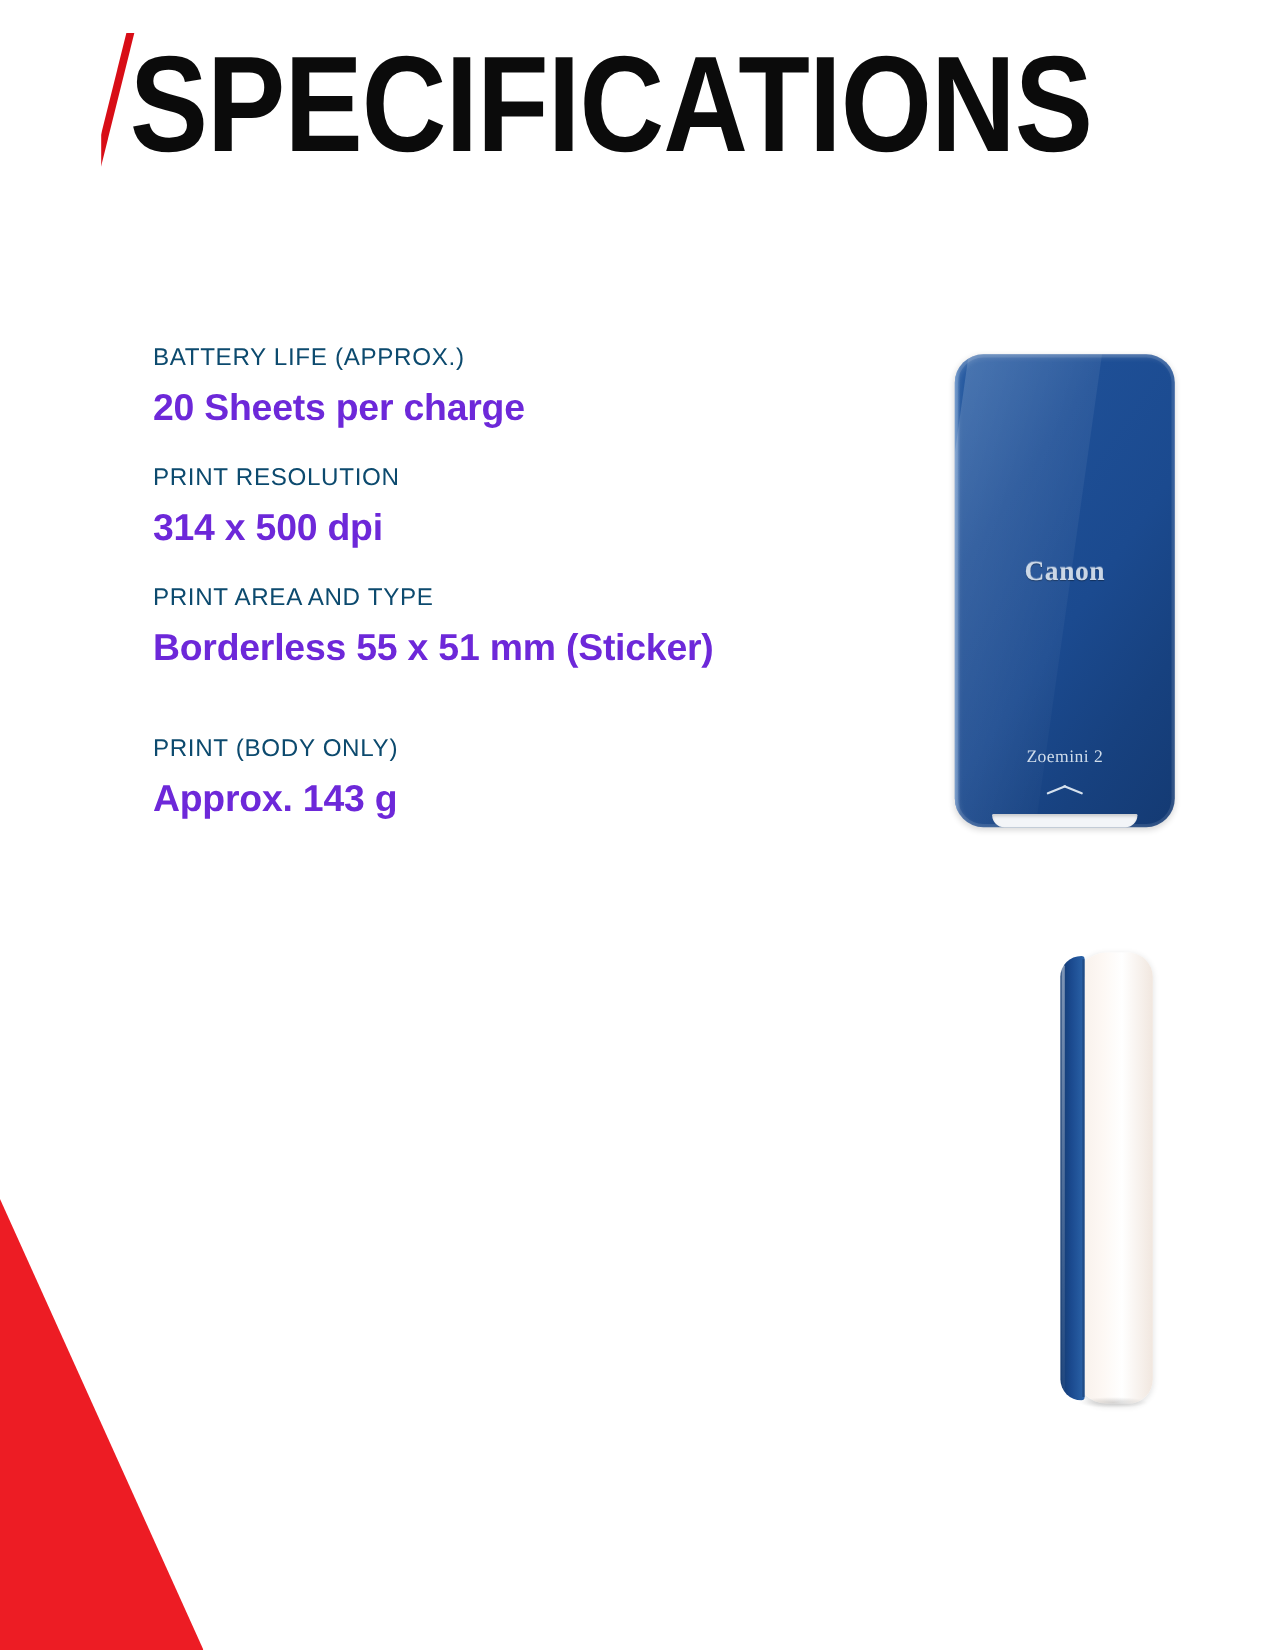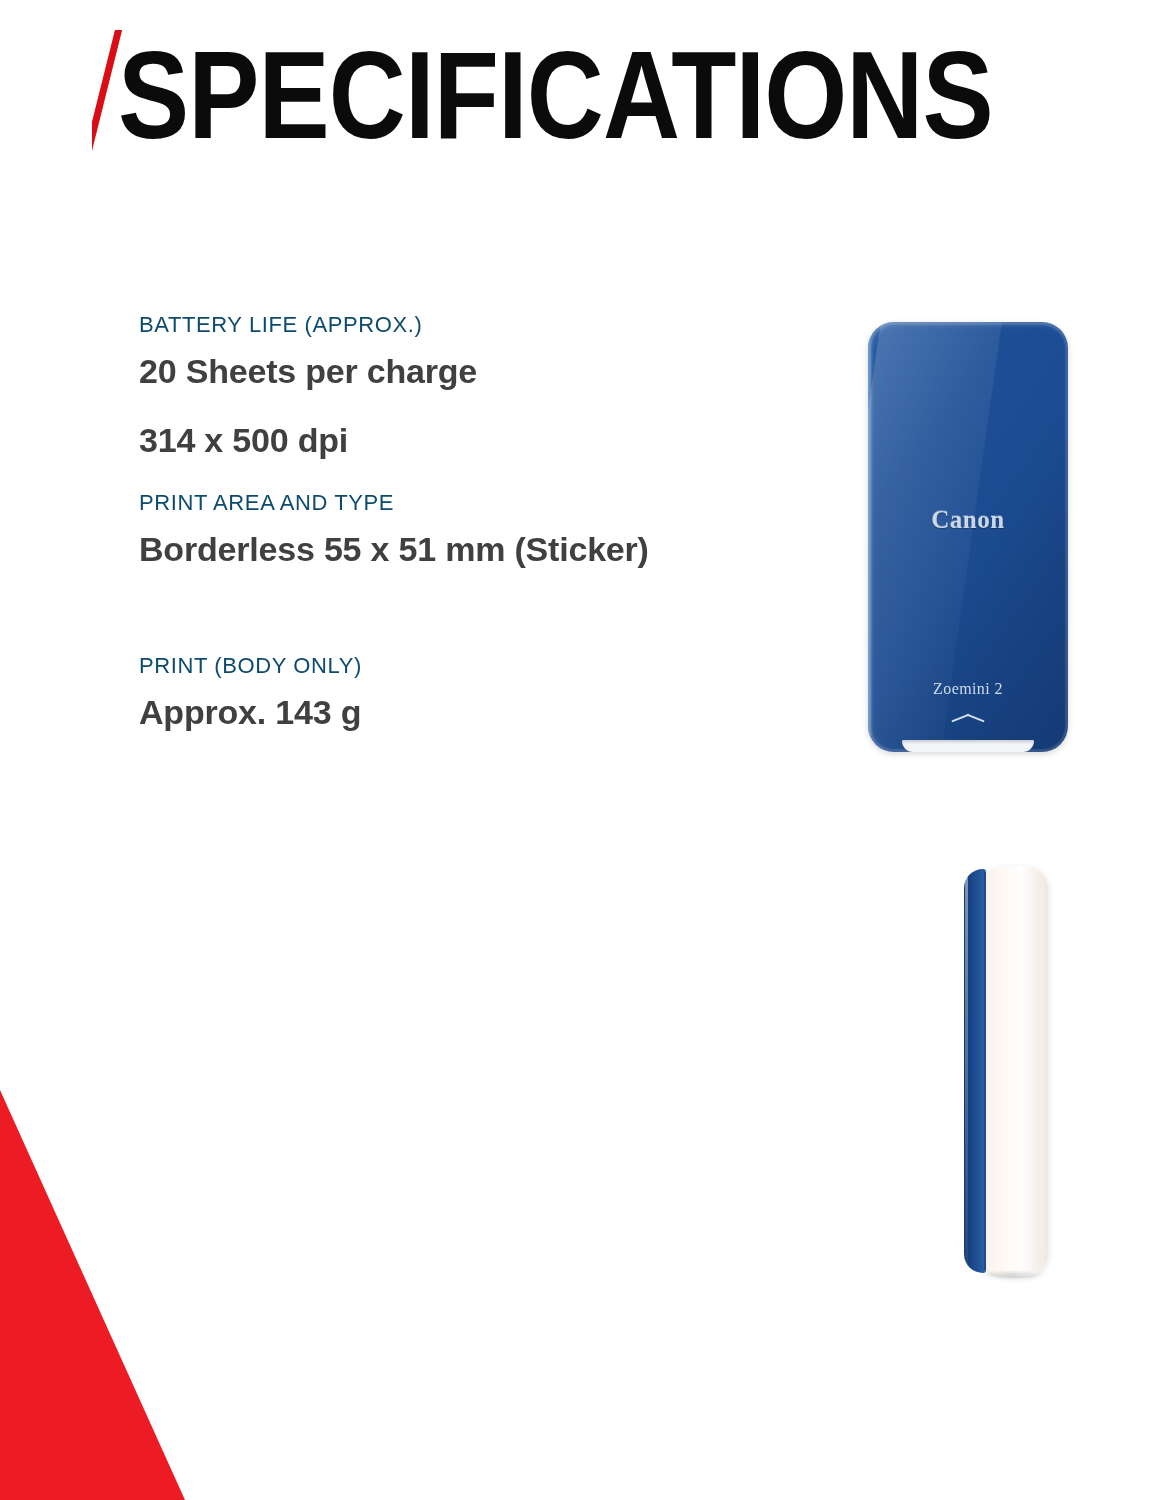--- a/index.html
+++ b/index.html
@@ -64,34 +64,34 @@
   }
 
   
   .spec-list {
     position: absolute;
     left: 139px;
     top: 312px;
     width: 700px;
   }
   .spec-block { margin-bottom: 30px; }
-  .spec-block.gap-lg { margin-bottom: 84px; }
+  .spec-block.gap-lg { margin-bottom: 58px; }
 
   .spec-label {
     font-size: 22px;
     letter-spacing: 0.6px;
     color: #0c4a6e;
     font-weight: 400;
     margin-bottom: 14px;
     white-space: nowrap;
   }
   .spec-value {
     font-size: 34px;
     font-weight: 700;
-    color: #404040;
+    color: #6d28d9;
     letter-spacing: -0.2px;
     white-space: nowrap;
   }
 
   
   .product-front {
     position: absolute;
     left: 868px;
     top: 322px;
     width: 200px;
@@ -238,20 +238,21 @@
 <div class="page-title">SPECIFICATIONS</div>
 
 <div class="spec-list">
 
   <div class="spec-block">
     <div class="spec-label">BATTERY LIFE (APPROX.)</div>
     <div class="spec-value">20 Sheets per charge</div>
   </div>
 
   <div class="spec-block">
+    <div class="spec-label">PRINT RESOLUTION</div>
     <div class="spec-value">314 x 500 dpi</div>
   </div>
 
   <div class="spec-block gap-lg">
     <div class="spec-label">PRINT AREA AND TYPE</div>
     <div class="spec-value">Borderless 55 x 51 mm (Sticker)</div>
   </div>
 
 
   <div class="spec-block">

